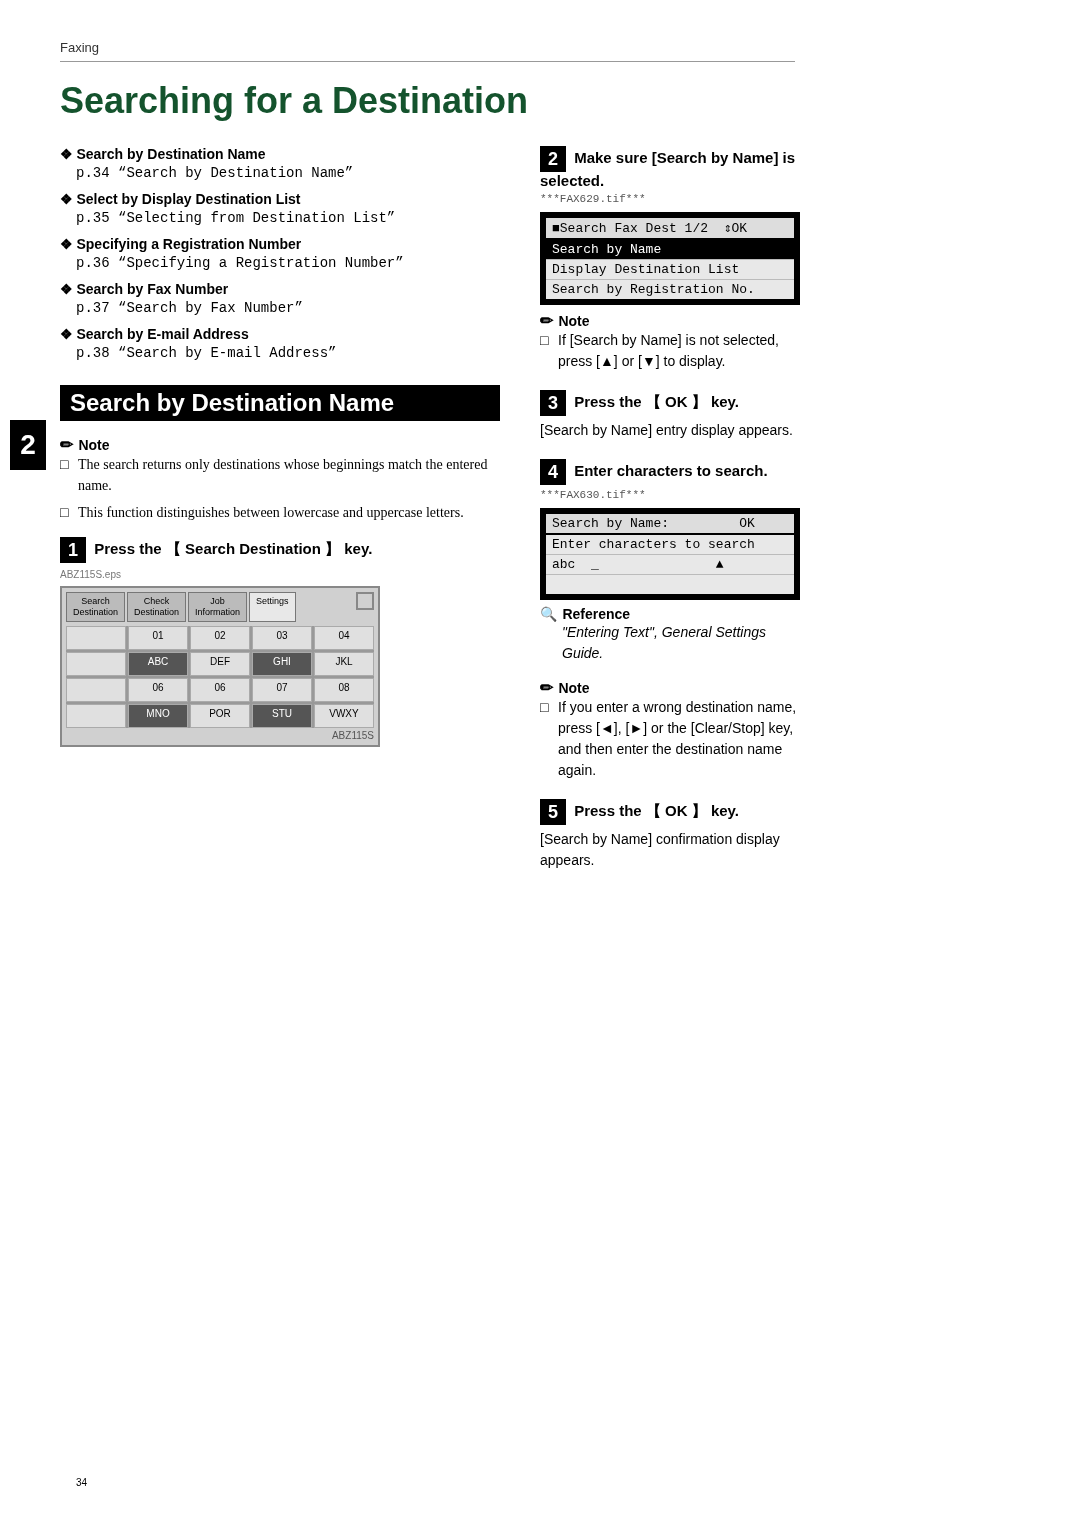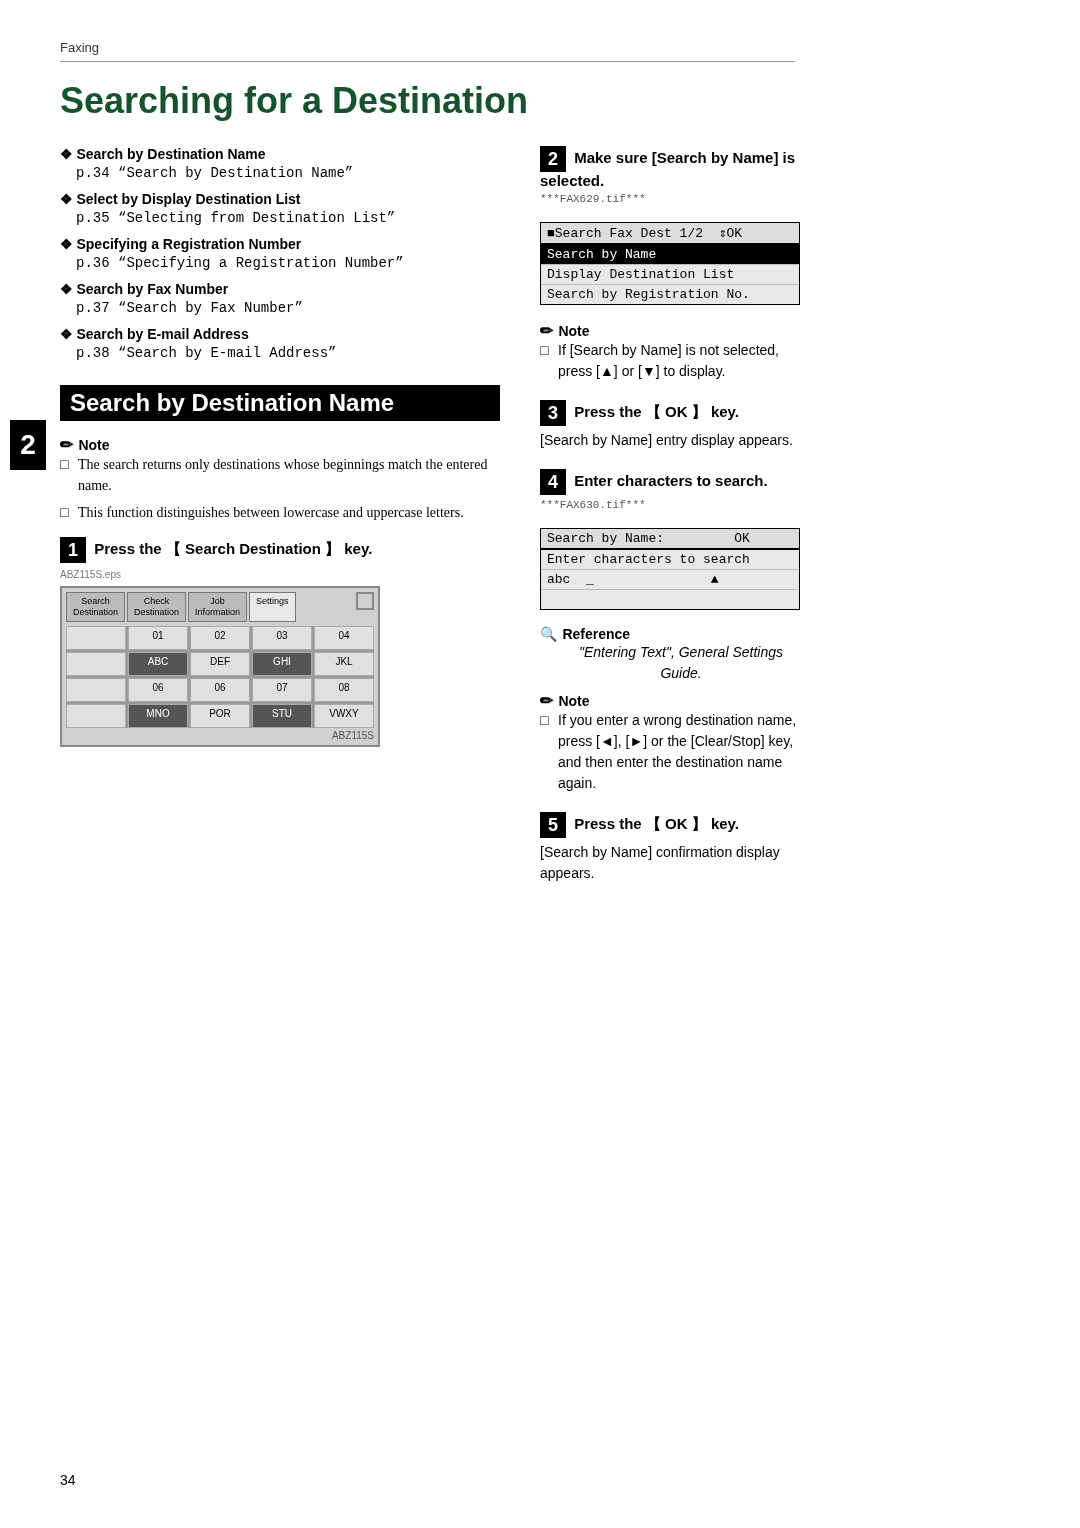--- a/index.html
+++ b/index.html
@@ -134,26 +134,26 @@
 
     .step-title {
       font-weight: bold;
       font-size: 15px;
       font-family: Arial, sans-serif;
       margin-bottom: 6px;
     }
 
     
     .machine-screen {
-      border: 1px solid #000000;
+      border: 6px solid #000000;
       font-family: "Courier New", monospace;
       font-size: 13px;
       background: #e8e8e8;
       display: inline-block;
-      margin: 16px 0;
+      margin: 6px 0;
       min-width: 260px;
     }
 
     .machine-screen .screen-row {
       padding: 2px 6px;
       border-bottom: 1px solid #bbb;
       white-space: pre;
     }
 
     .machine-screen .screen-row:last-child {
@@ -173,22 +173,21 @@
     .screen-filename {
       font-family: "Courier New", monospace;
       font-size: 11px;
       color: #555;
       margin-bottom: 1px;
       margin-top: 4px;
       display: block;
     }
 
     .reference-block {
-      margin-bottom: 7px;
-      text-align: center;
+      margin-bottom: 14px;
     }
 
     .reference-title {
       font-weight: bold;
       font-family: Arial, sans-serif;
       font-size: 14px;
       display: flex;
       align-items: center;
       gap: 5px;
     }
@@ -205,22 +204,22 @@
       font-style: italic;
     }
 
     .reference-text em {
       font-style: italic;
     }
 
     .page-num {
       position: absolute;
       bottom: 40px;
-      left: 60px;
-      font-size: 14px;
+      left: 76px;
+      font-size: 10px;
       font-family: Arial, sans-serif;
     }
 
     
     .printer-panel {
       border: 2px solid #888;
       background: #d0d0d0;
       width: 320px;
       margin: 6px 0;
       padding: 4px;

